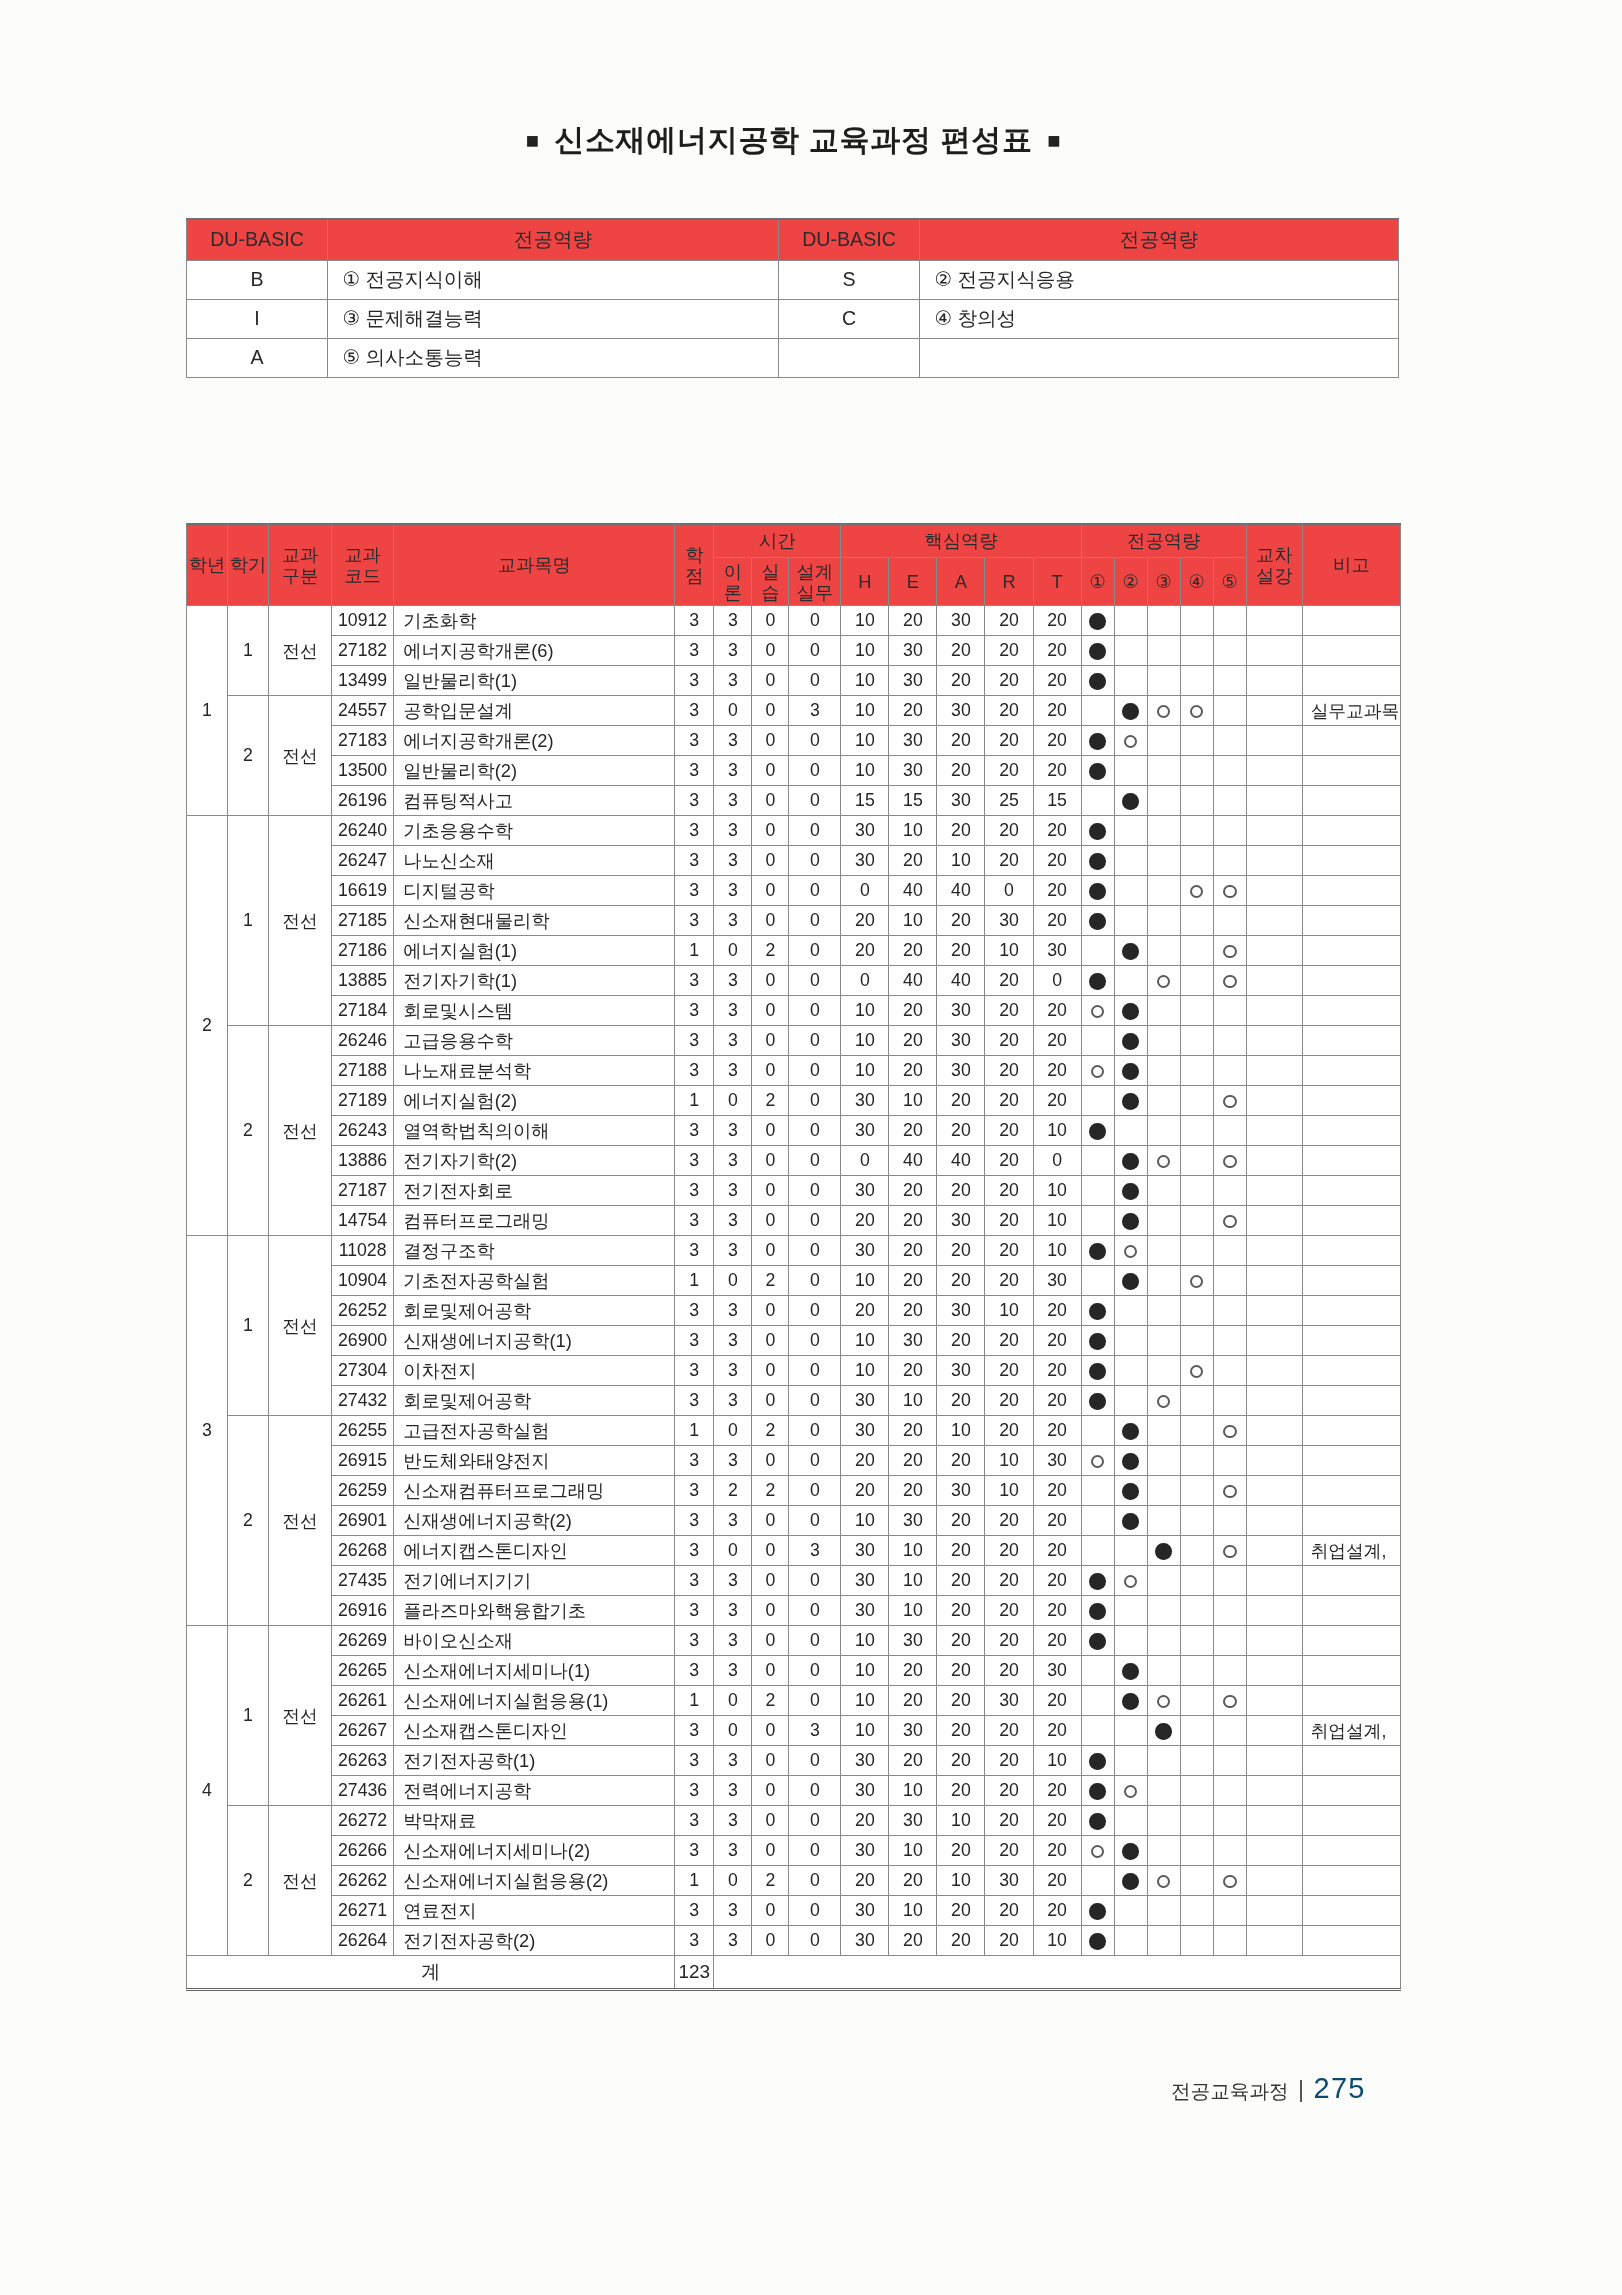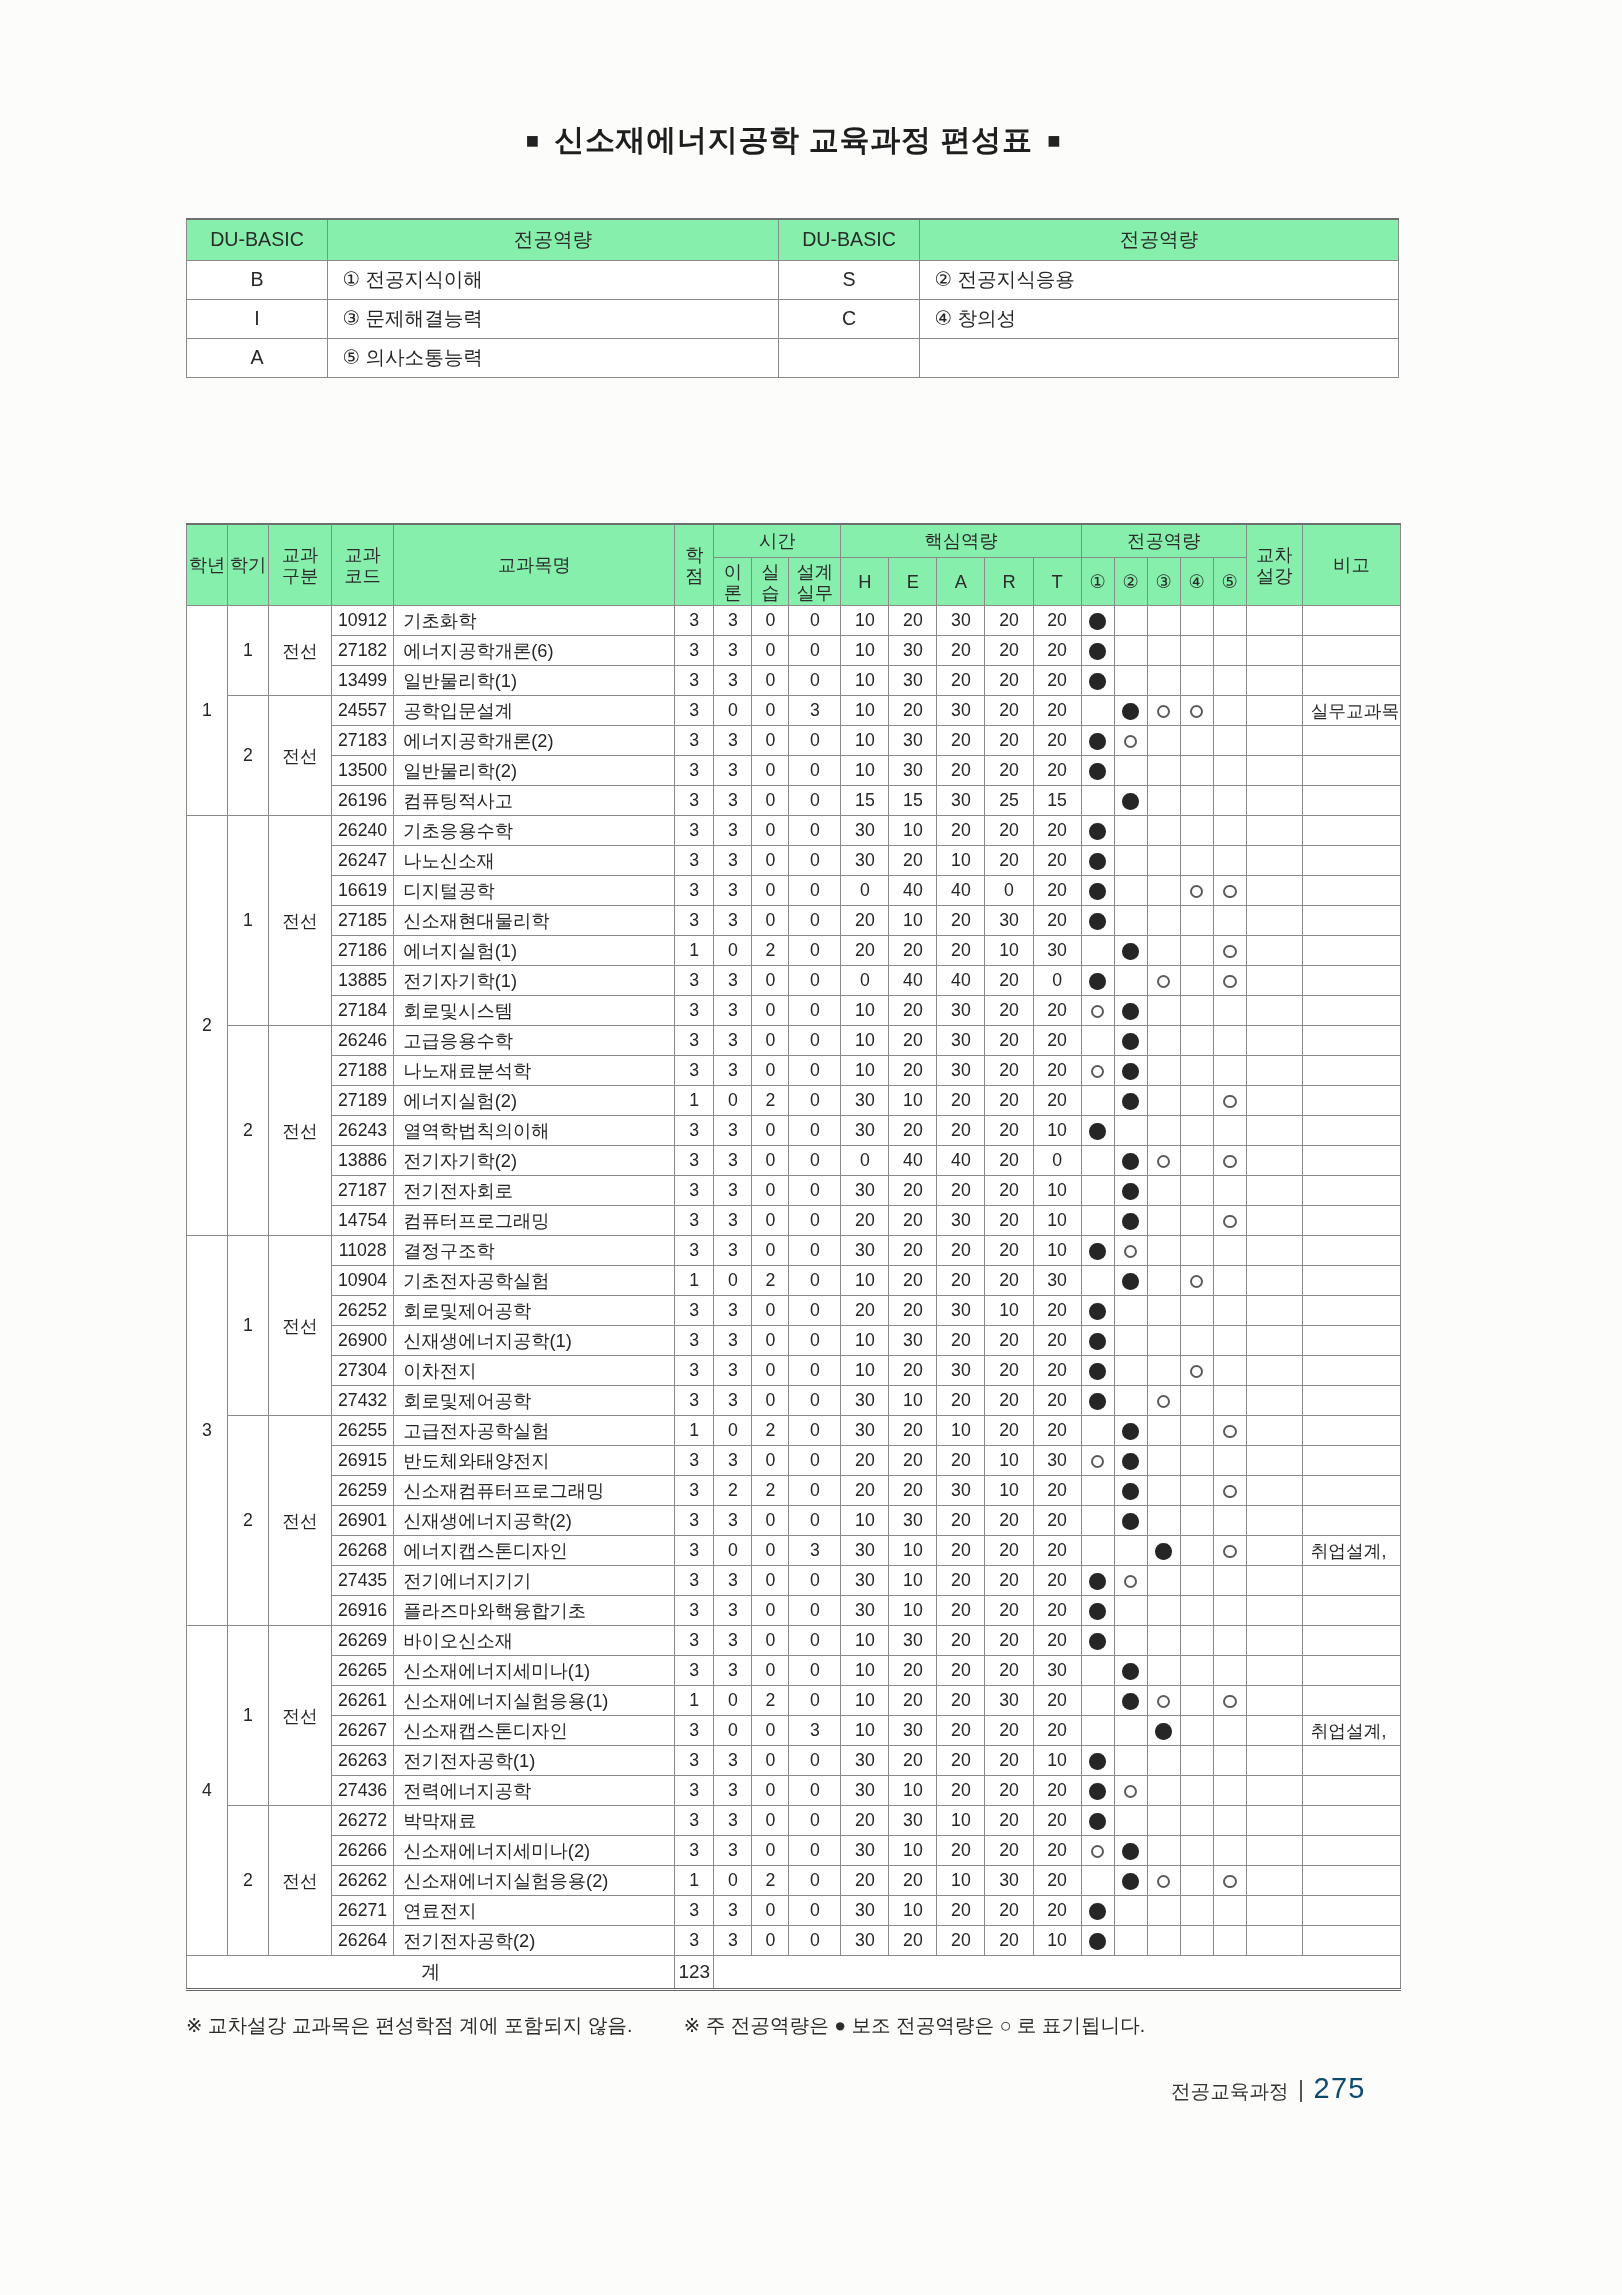--- a/index.html
+++ b/index.html
@@ -19,21 +19,21 @@
     font-size:30px; font-weight:bold; letter-spacing:0.7px;
     color:#1e1e1e;
     margin:8px 0 0 0; height:41px; line-height:41px;
   }
   .doc-title .sq { font-size:22px; vertical-align:2px; margin:0 14.4px; color:#222; }
 
   
   table { border-collapse:collapse; table-layout:fixed; }
   th, td { border:0.7px solid #8a8a8a; overflow:hidden; }
   thead th {
-    background:#86efac;
+    background:#ef4444;
     font-weight:normal; color:#2b2b2b;
   }
 
   
   .du-table { width:1212px; margin-top:58px; border-top:2px solid #6f6f6f; }
   .du-table th { height:41px; font-size:19.6px; }
   .du-table td { height:39px; font-size:19.6px; background:#fff; }
   .du-table td.code { text-align:center; }
   .du-table td.comp { text-align:left; padding-left:14.4px; }
 
@@ -1096,23 +1096,19 @@
       </tbody>
     <tbody>
       <tr class="total">
         <td colspan="5">계</td>
         <td>123</td>
         <td colspan="15"></td>
       </tr>
     </tbody>
   </table>
 
-  <div class="footnote">
-    <span class="fn1">※ 교차설강 교과목은 편성학점 계에 포함되지 않음.</span>
-    <span class="fn2">※ 주 전공역량은 ● 보조 전공역량은 ○ 로 표기됩니다.</span>
-  </div>
 
 </div>
 
 <div class="page-footer">
   <span>전공교육과정</span><span class="bar"></span><span class="num">275</span>
 </div>
 
 
 </body></html>

